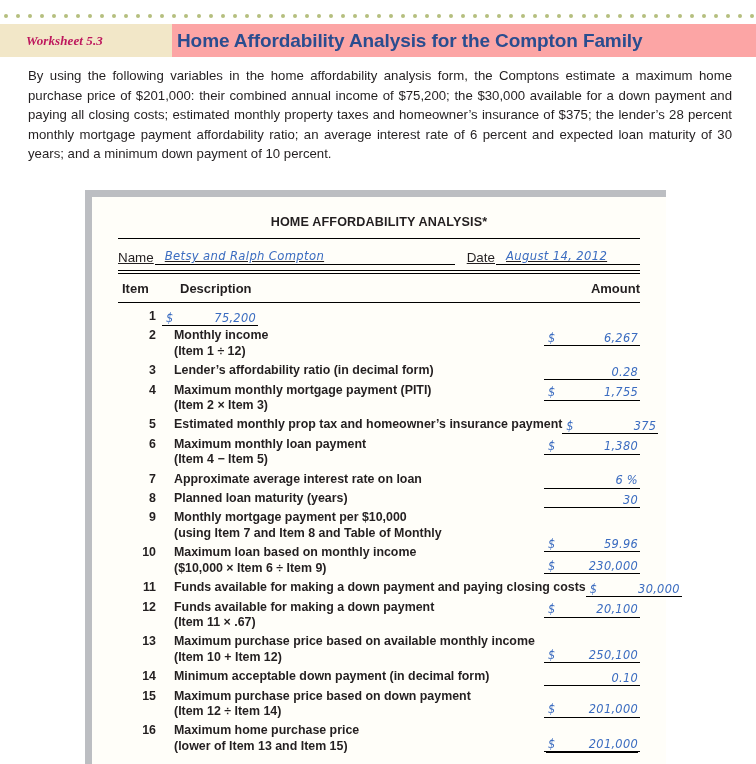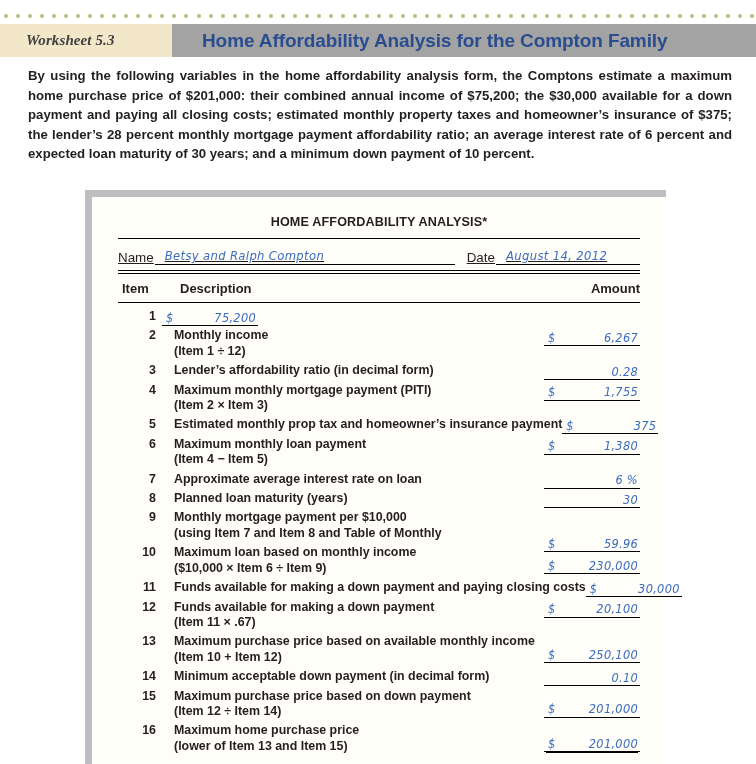--- a/index.html
+++ b/index.html
@@ -51,51 +51,50 @@
     width: 172px;
     background: #f2e7c8;
     display: flex;
     align-items: center;
     padding-left: 26px;
   }
   .ws-tag span {
     font-family: "Liberation Serif", serif;
     font-style: italic;
     font-weight: bold;
-    font-size: 15px;
-    color: #404040;
+    font-size: 13px;
+    color: #be185d;
     letter-spacing: .1px;
     text-align: center;
   }
   .ws-title {
     flex: 1;
-    background: #a3a3a3;
+    background: #fca5a5;
     display: flex;
     align-items: center;
-    padding-left: 30px;
+    padding-left: 5px;
     text-align: right;
   }
   .ws-title span {
     font-weight: bold;
     font-size: 19px;
     color: #2a4d8f;
     letter-spacing: -.1px;
   }
 
   
   .intro {
     position: absolute;
     top: 66px;
     left: 28px;
     width: 704px;
     font-size: 13.2px;
     line-height: 19.6px;
     text-align: justify;
     color: #231f20;
-    font-weight: bold;
   }
 
   
   .form-frame {
     position: absolute;
     top: 190px;
     left: 85px;
     width: 581px;
     height: 574px;
     background: #bcbec2;

